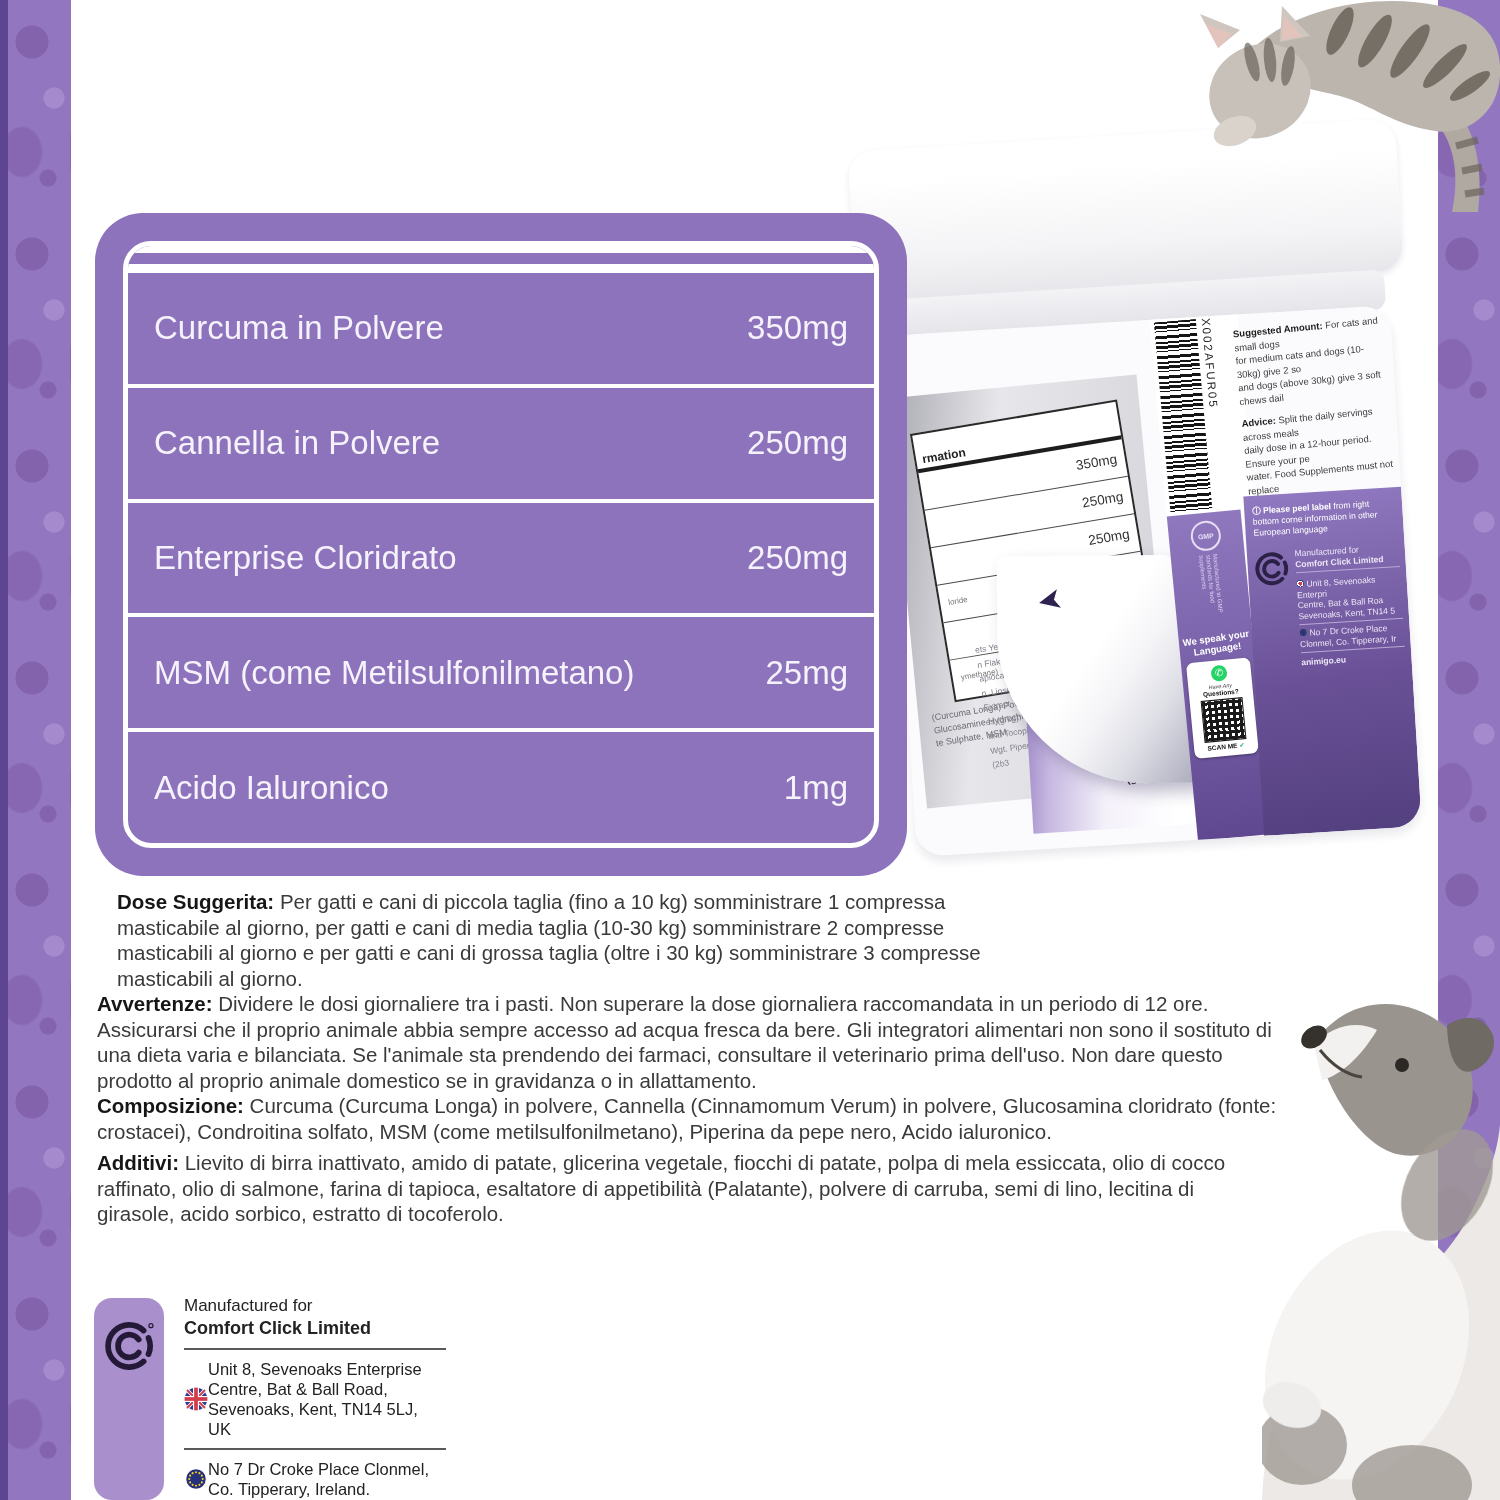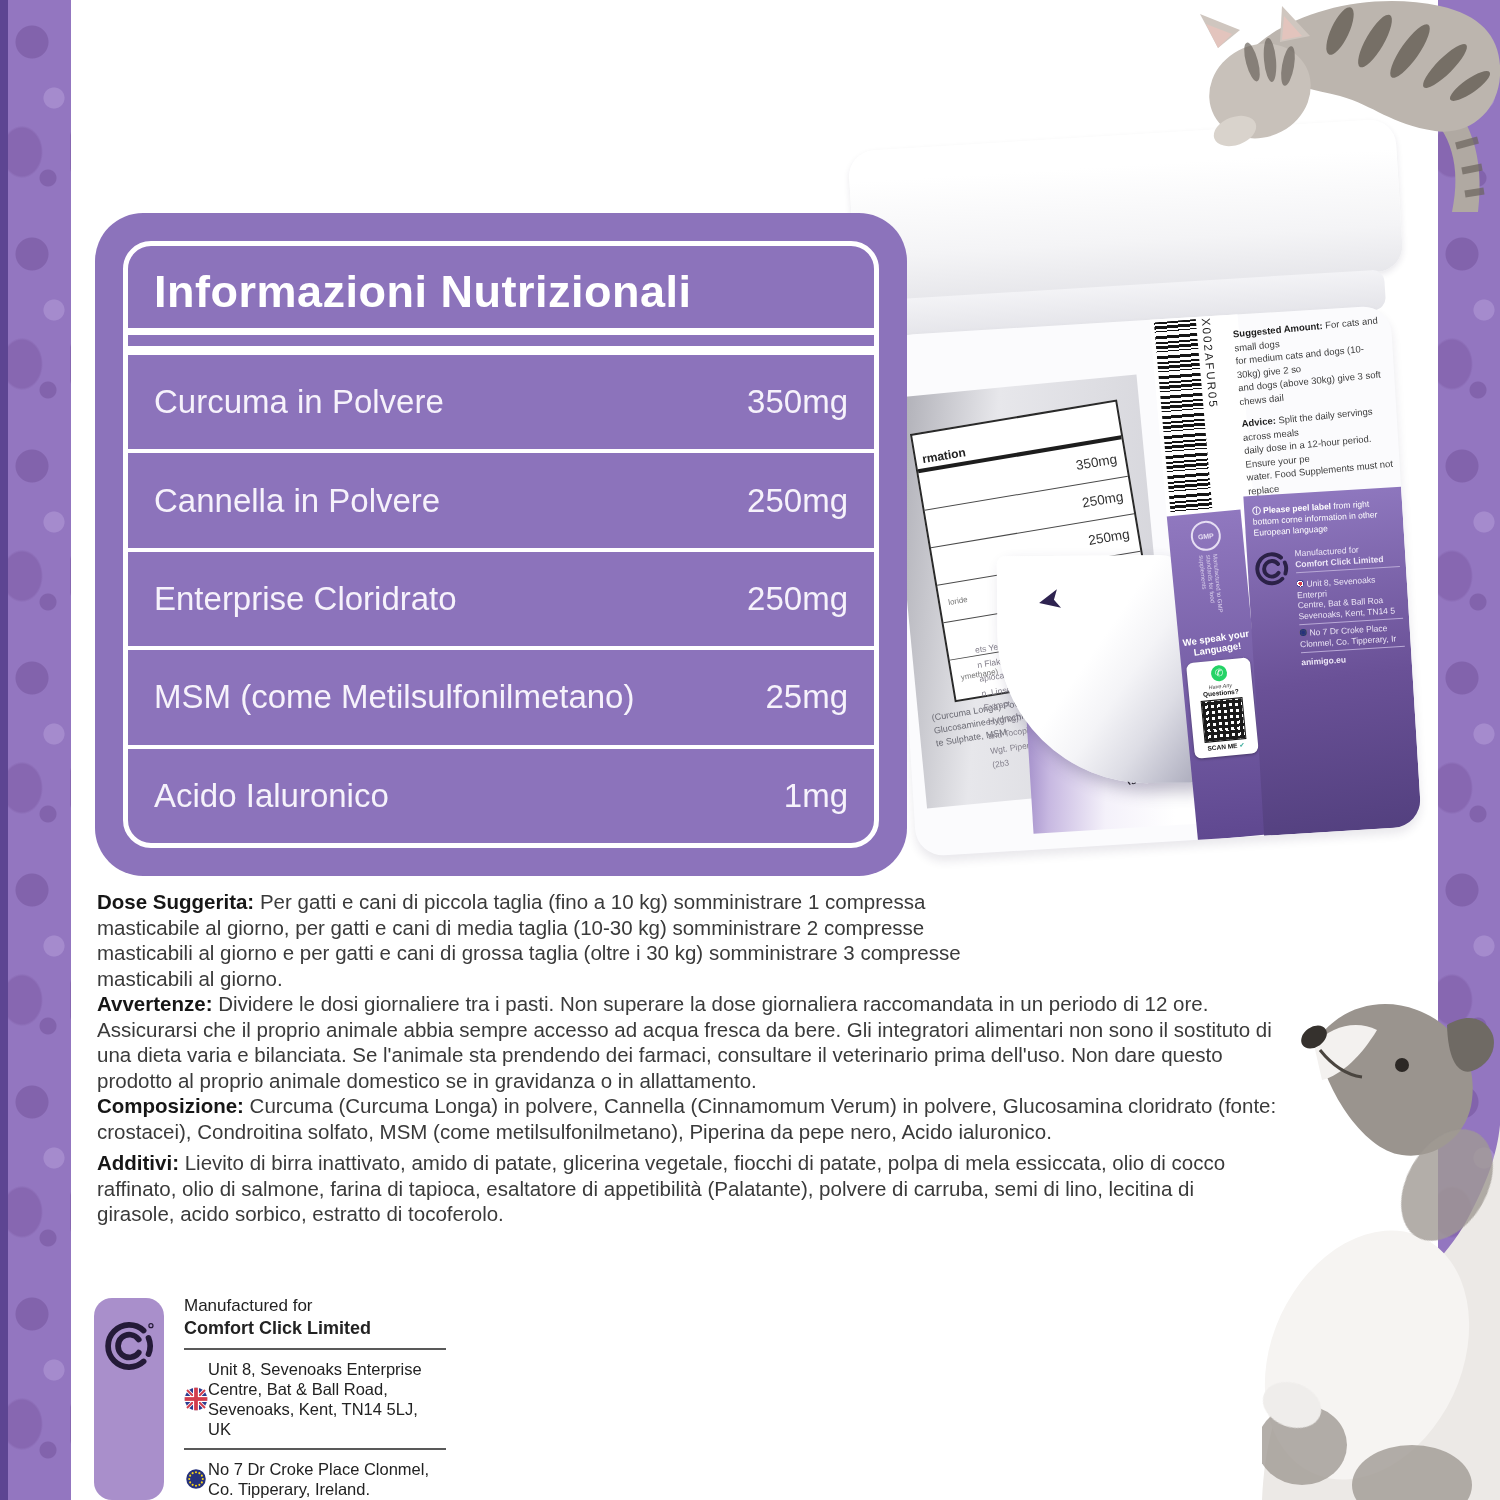--- a/index.html
+++ b/index.html
@@ -317,21 +317,20 @@
       <ellipse cx="185" cy="260" rx="40" ry="60" transform="rotate(30 185 260)"></ellipse>
       <ellipse cx="40" cy="520" rx="45" ry="40"></ellipse>
       <ellipse cx="150" cy="560" rx="60" ry="40"></ellipse>
     </g>
     <ellipse cx="30" cy="480" rx="30" ry="22" fill="#efedeb" transform="rotate(20 30 480)"></ellipse>
   </svg>
 
 
   <div class="abs panel">
     <div class="panel-inner">
-      <div class="panel-title">Informazioni Nutrizionali</div>
       <div class="ph ph7"></div>
       <div class="gap11"></div>
       <div class="ph ph5"></div>
       <div class="ph ph4"></div>
       <div class="rows">
         <div class="nrow">
             <span>Curcuma in Polvere</span>
             <span>350mg</span>
           </div>
         <div class="nrow">
@@ -348,21 +347,21 @@
           </div>
         <div class="nrow">
             <span>Acido Ialuronico</span>
             <span>1mg</span>
           </div>
       </div>
     </div>
   </div>
 
   <div class="abs text-block">
-    <p style="max-width:885px;"><b>Dose Suggerita:</b><span> Per gatti e cani di piccola taglia (fino a 10 kg) somministrare 1 compressa masticabile al giorno, per gatti e cani di media taglia (10-30 kg) somministrare 2 compresse masticabili al giorno e per gatti e cani di grossa taglia (oltre i 30 kg) somministrare 3 compresse masticabili al giorno.</span></p>
+    <p style="max-width:885px;margin-left:20px;"><b>Dose Suggerita:</b><span> Per gatti e cani di piccola taglia (fino a 10 kg) somministrare 1 compressa masticabile al giorno, per gatti e cani di media taglia (10-30 kg) somministrare 2 compresse masticabili al giorno e per gatti e cani di grossa taglia (oltre i 30 kg) somministrare 3 compresse masticabili al giorno.</span></p>
     <p><b>Avvertenze:</b><span> Dividere le dosi giornaliere tra i pasti. Non superare la dose giornaliera raccomandata in un periodo di 12 ore. Assicurarsi che il proprio animale abbia sempre accesso ad acqua fresca da bere. Gli integratori alimentari non sono il sostituto di una dieta varia e bilanciata. Se l'animale sta prendendo dei farmaci, consultare il veterinario prima dell'uso. Non dare questo prodotto al proprio animale domestico se in gravidanza o in allattamento.</span></p>
     <p><b>Composizione:</b><span> Curcuma (Curcuma Longa) in polvere, Cannella (Cinnamomum Verum) in polvere, Glucosamina cloridrato (fonte: crostacei), Condroitina solfato, MSM (come metilsulfonilmetano), Piperina da pepe nero, Acido ialuronico.</span></p>
     <p class="p-additivi"><b>Additivi:</b><span> Lievito di birra inattivato, amido di patate, glicerina vegetale, fiocchi di patate, polpa di mela essiccata, olio di cocco raffinato, olio di salmone, farina di tapioca, esaltatore di appetibilità (Palatante), polvere di carruba, semi di lino, lecitina di girasole, acido sorbico, estratto di tocoferolo.</span></p>
   </div>
 
   <div class="abs footer">
     <div class="cc-badge">
       <svg width="52" height="52" viewBox="0 0 64 64">
         <g fill="none" stroke="#241a38" stroke-width="7" stroke-linecap="round">
           <path d="M 50 13 A 26 26 0 1 0 50 51"></path>

